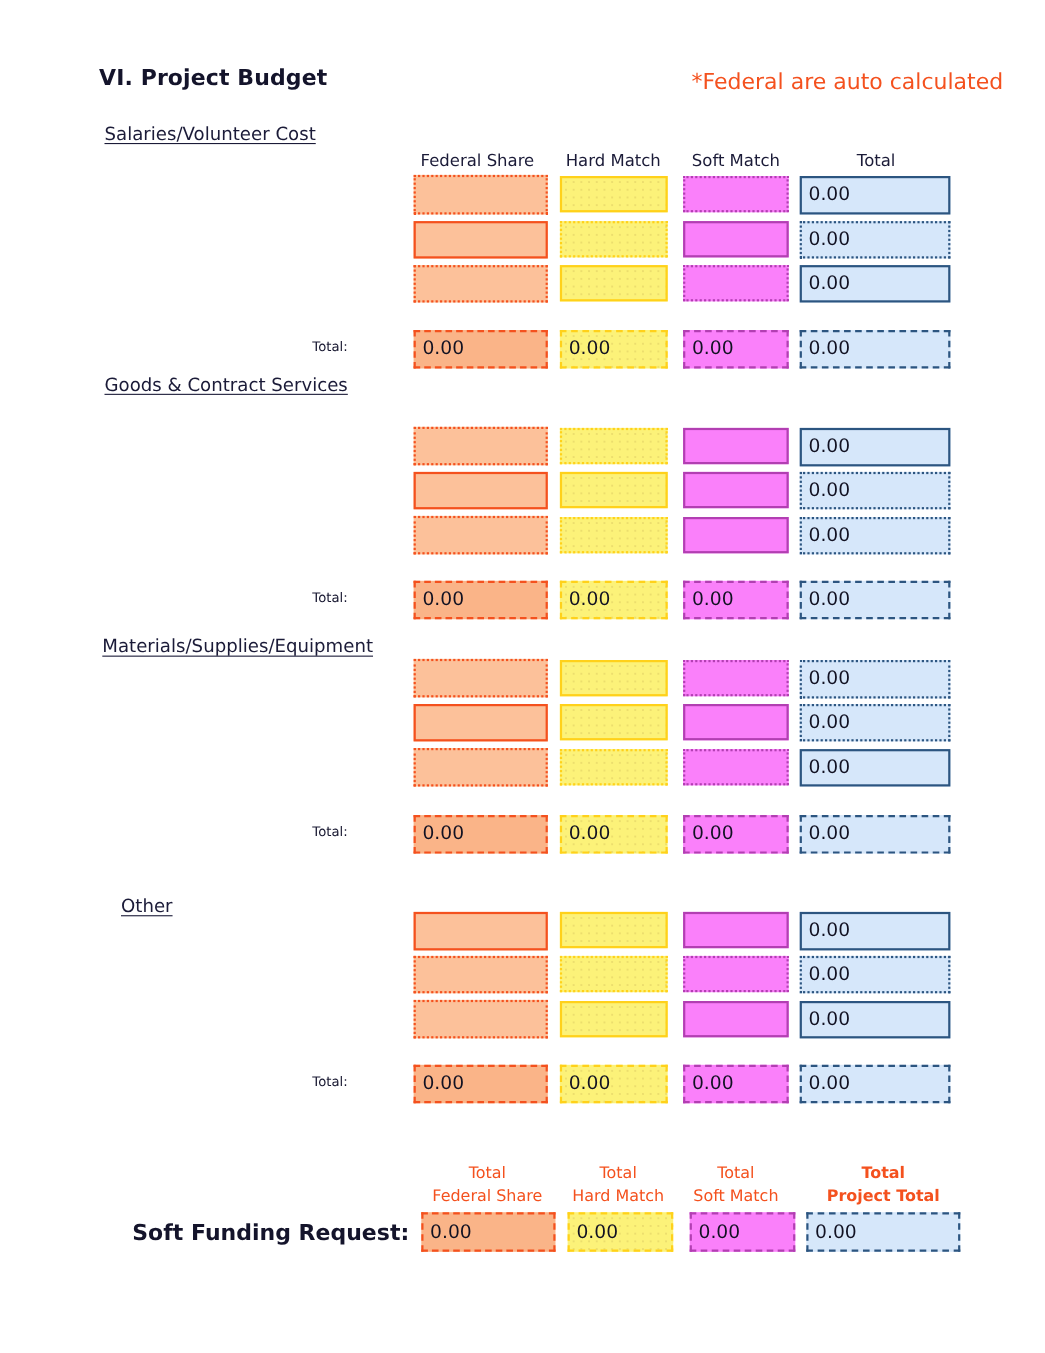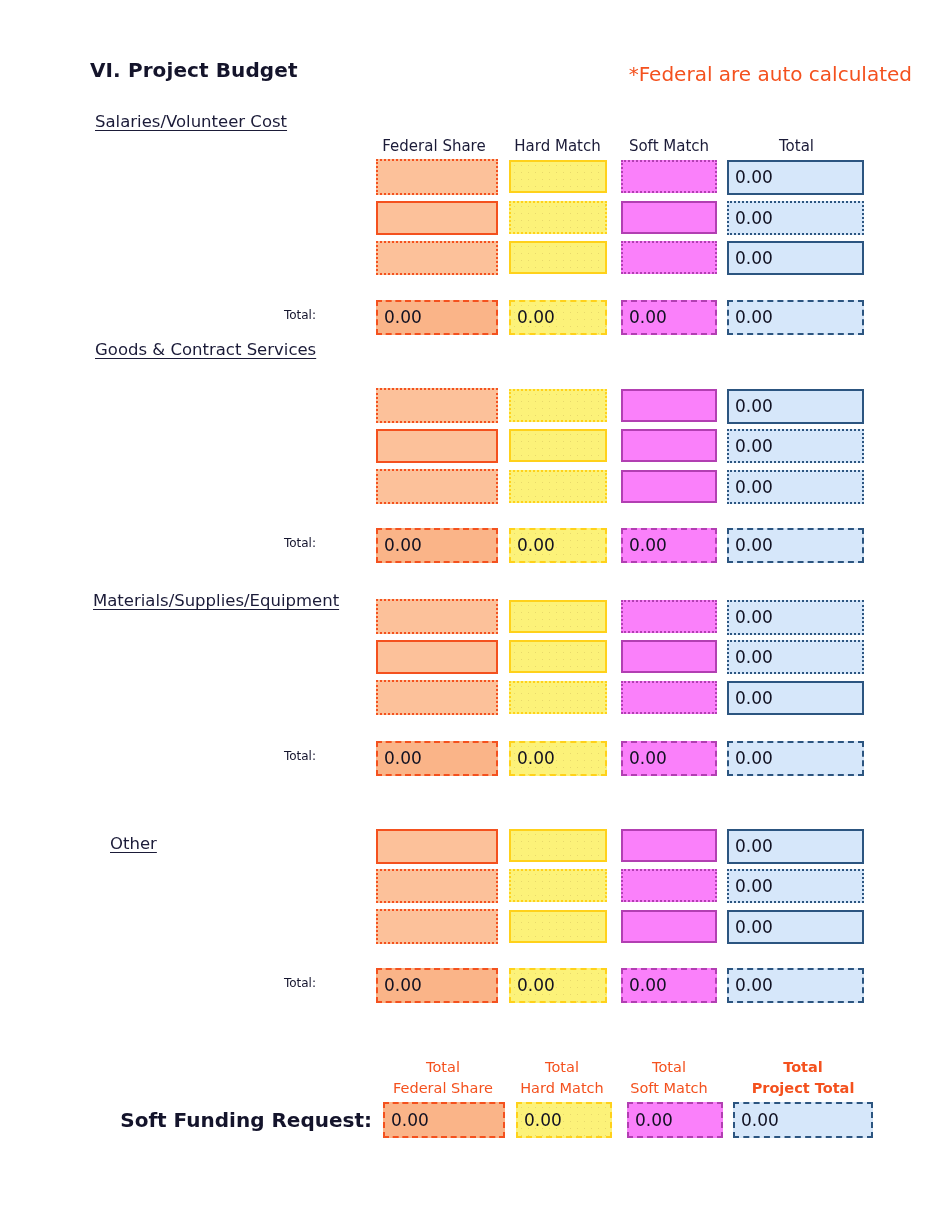--- a/index.html
+++ b/index.html
@@ -194,21 +194,21 @@
 <div class="fld hard tex dotty" style="left:509px; top:470px; width:98px; height:33px;"></div>
 <div class="fld soft" style="left:621px; top:470px; width:96px; height:33px;"></div>
 <div class="fld total dotty" style="left:727px; top:470px; width:137px; height:34px;">0.00</div>
 
 <div class="row-label" style="left:236px; top:536px; width:80px;">Total:</div>
 <div class="fld federal dashy" style="left:376px; top:528px; width:122px; height:35px;">0.00</div>
 <div class="fld hard dashy tex" style="left:509px; top:528px; width:98px; height:35px;">0.00</div>
 <div class="fld soft dashy" style="left:621px; top:528px; width:96px; height:35px;">0.00</div>
 <div class="fld total dashy" style="left:727px; top:528px; width:137px; height:35px;">0.00</div>
 
-<div class="section-title" style="left:93px; top:591px;">Materials/Supplies/Equipment</div>
+<div class="section-title" style="left:93px; top:578px;">Materials/Supplies/Equipment</div>
 
 <div class="fld federal dotty" style="left:376px; top:599px; width:122px; height:35px;"></div>
 <div class="fld hard tex" style="left:509px; top:600px; width:98px; height:33px;"></div>
 <div class="fld soft dotty" style="left:621px; top:600px; width:96px; height:33px;"></div>
 <div class="fld total dotty" style="left:727px; top:600px; width:137px; height:35px;">0.00</div>
 
 <div class="fld federal" style="left:376px; top:640px; width:122px; height:34px;"></div>
 <div class="fld hard tex" style="left:509px; top:640px; width:98px; height:33px;"></div>
 <div class="fld soft" style="left:621px; top:640px; width:96px; height:33px;"></div>
 <div class="fld total dotty" style="left:727px; top:640px; width:137px; height:34px;">0.00</div>
@@ -217,21 +217,21 @@
 <div class="fld hard tex dotty" style="left:509px; top:681px; width:98px; height:33px;"></div>
 <div class="fld soft dotty" style="left:621px; top:681px; width:96px; height:33px;"></div>
 <div class="fld total" style="left:727px; top:681px; width:137px; height:34px;">0.00</div>
 
 <div class="row-label" style="left:236px; top:749px; width:80px;">Total:</div>
 <div class="fld federal dashy" style="left:376px; top:741px; width:122px; height:35px;">0.00</div>
 <div class="fld hard dashy tex" style="left:509px; top:741px; width:98px; height:35px;">0.00</div>
 <div class="fld soft dashy" style="left:621px; top:741px; width:96px; height:35px;">0.00</div>
 <div class="fld total dashy" style="left:727px; top:741px; width:137px; height:35px;">0.00</div>
 
-<div class="section-title" style="left:110px; top:834px;">Other</div>
+<div class="section-title" style="left:110px; top:814px;">Other</div>
 
 <div class="fld federal" style="left:376px; top:829px; width:122px; height:35px;"></div>
 <div class="fld hard tex" style="left:509px; top:829px; width:98px; height:33px;"></div>
 <div class="fld soft" style="left:621px; top:829px; width:96px; height:33px;"></div>
 <div class="fld total" style="left:727px; top:829px; width:137px; height:35px;">0.00</div>
 
 <div class="fld federal dotty" style="left:376px; top:869px; width:122px; height:34px;"></div>
 <div class="fld hard tex dotty" style="left:509px; top:869px; width:98px; height:33px;"></div>
 <div class="fld soft dotty" style="left:621px; top:869px; width:96px; height:33px;"></div>
 <div class="fld total dotty" style="left:727px; top:869px; width:137px; height:34px;">0.00</div>

